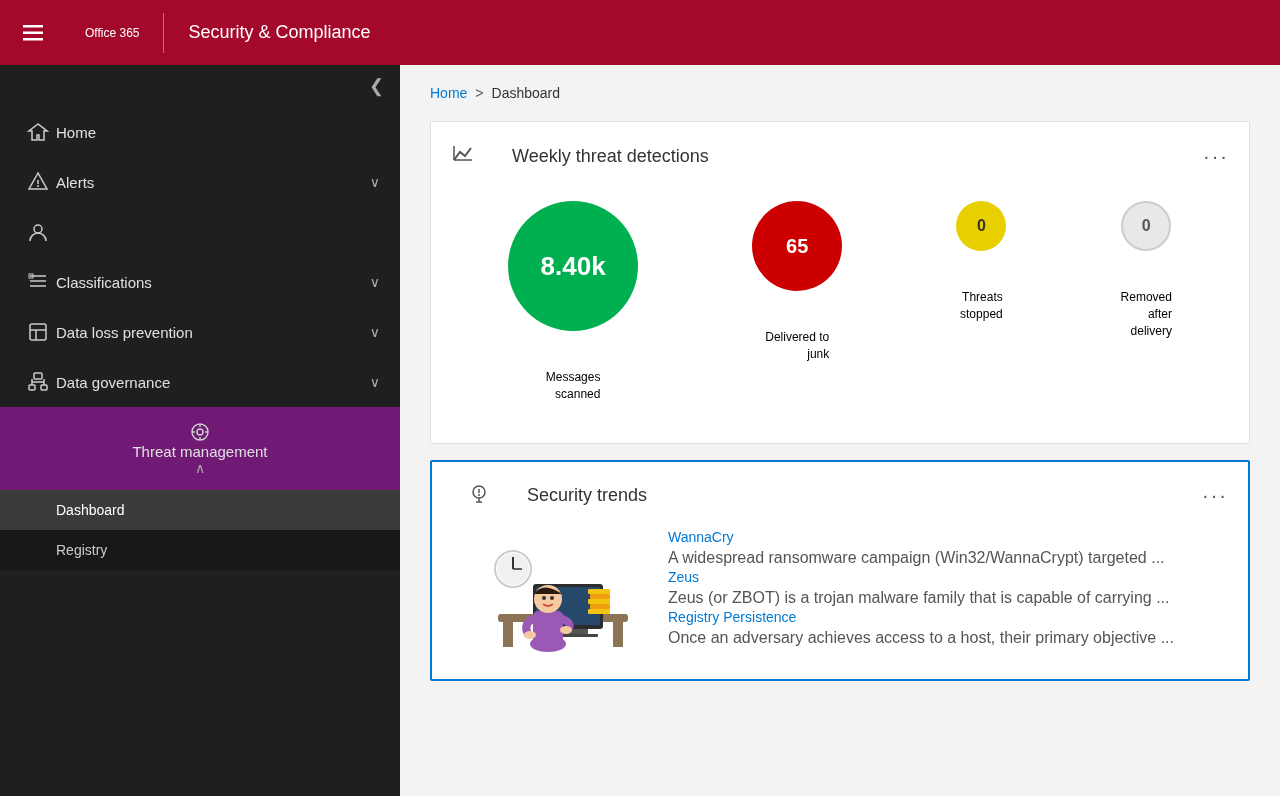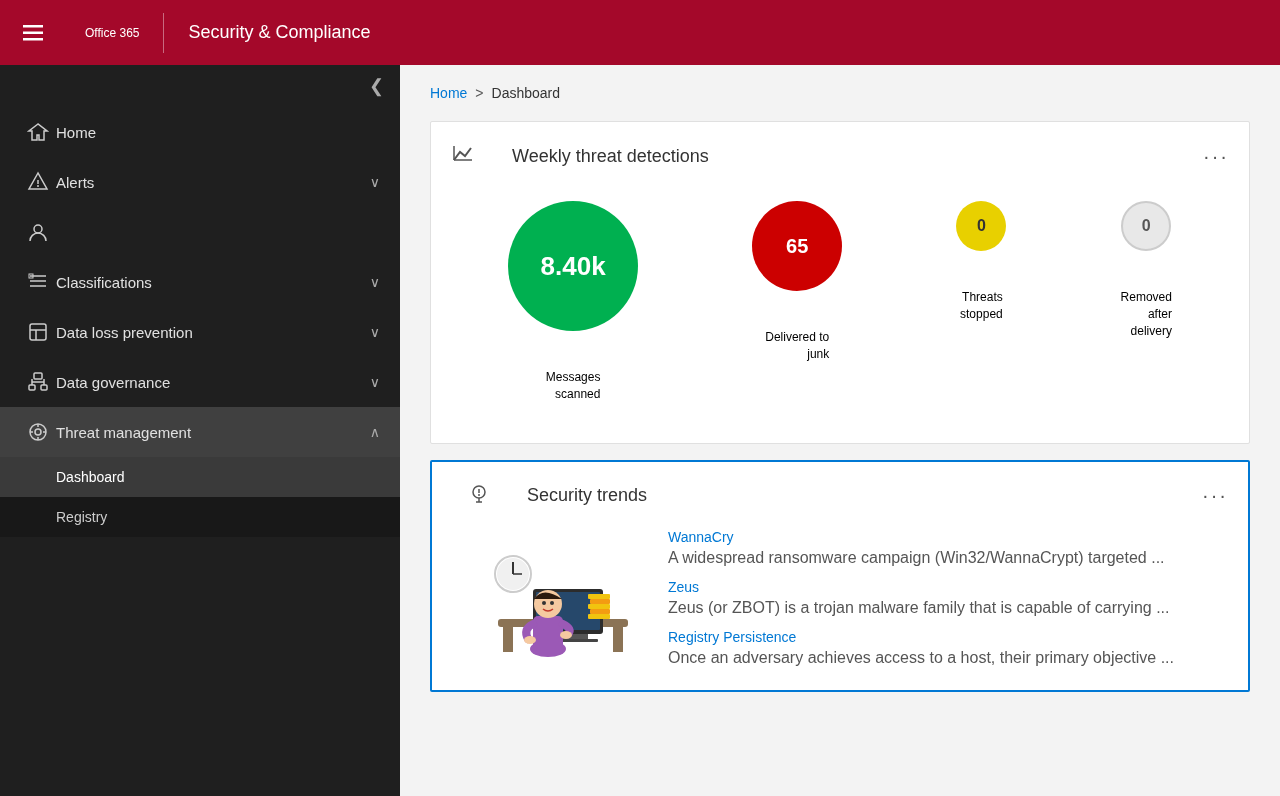--- a/index.html
+++ b/index.html
@@ -70,21 +70,22 @@
 
     .sidebar-item {
       display: flex;
       align-items: center;
       padding: 14px 20px;
       color: #ccc;
       cursor: pointer;
       position: relative;
     }
     .sidebar-item.active-section {
-      background: #404040;
+      background: #701a75;
+      flex-direction: column;
     }
     .sidebar-item .item-icon {
       font-size: 20px;
       width: 36px;
       flex-shrink: 0;
       display: flex; align-items: center; justify-content: center;
     }
     .sidebar-item .item-label {
       flex: 1;
       font-size: 15px;
@@ -239,21 +240,21 @@
       width: 180px;
       flex-shrink: 0;
       display: flex;
       align-items: center;
       justify-content: center;
     }
     .security-trends-list {
       flex: 1;
       display: flex;
       flex-direction: column;
-      gap: 10px;
+      gap: 0;
     }
     .trend-item-title {
       font-size: 14px;
       color: #0078d4;
       cursor: pointer;
       font-weight: 500;
       margin-bottom: 2px;
     }
     .trend-item-desc {
       font-size: 16px;

